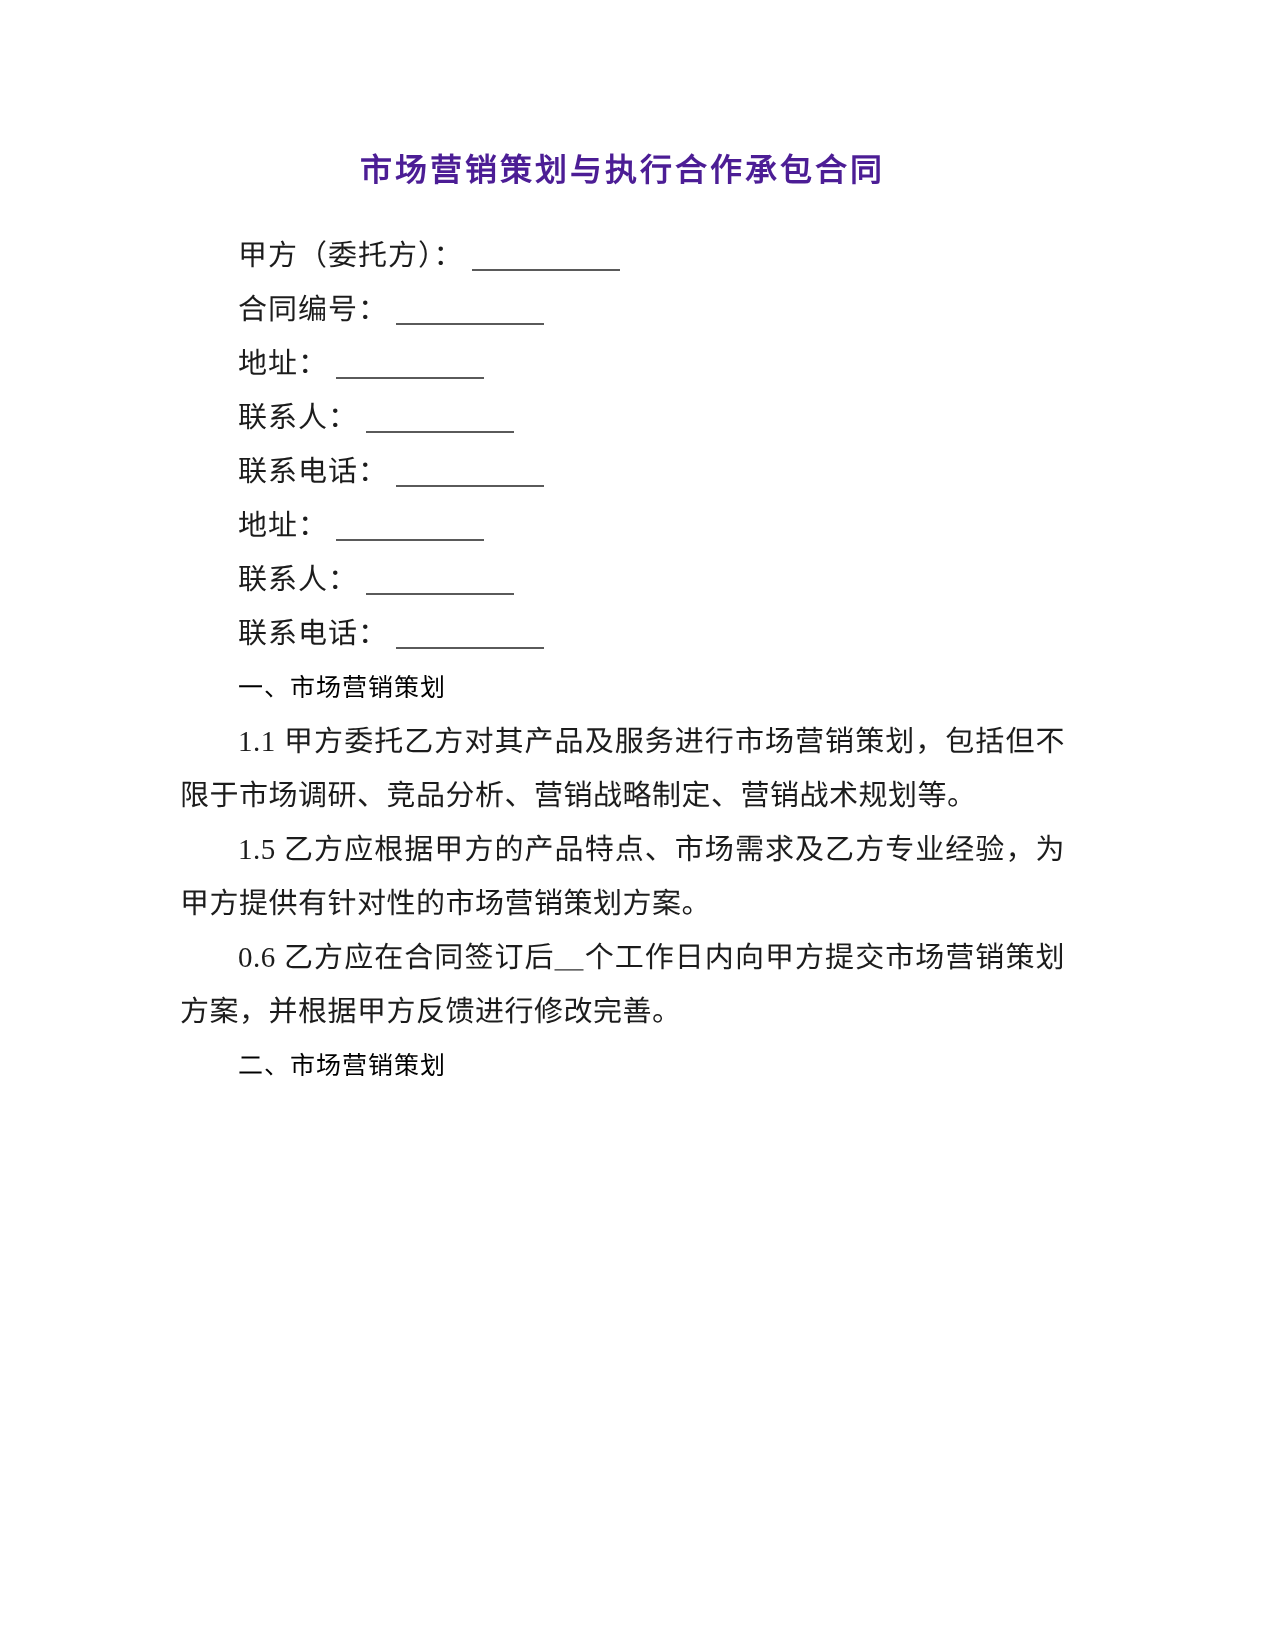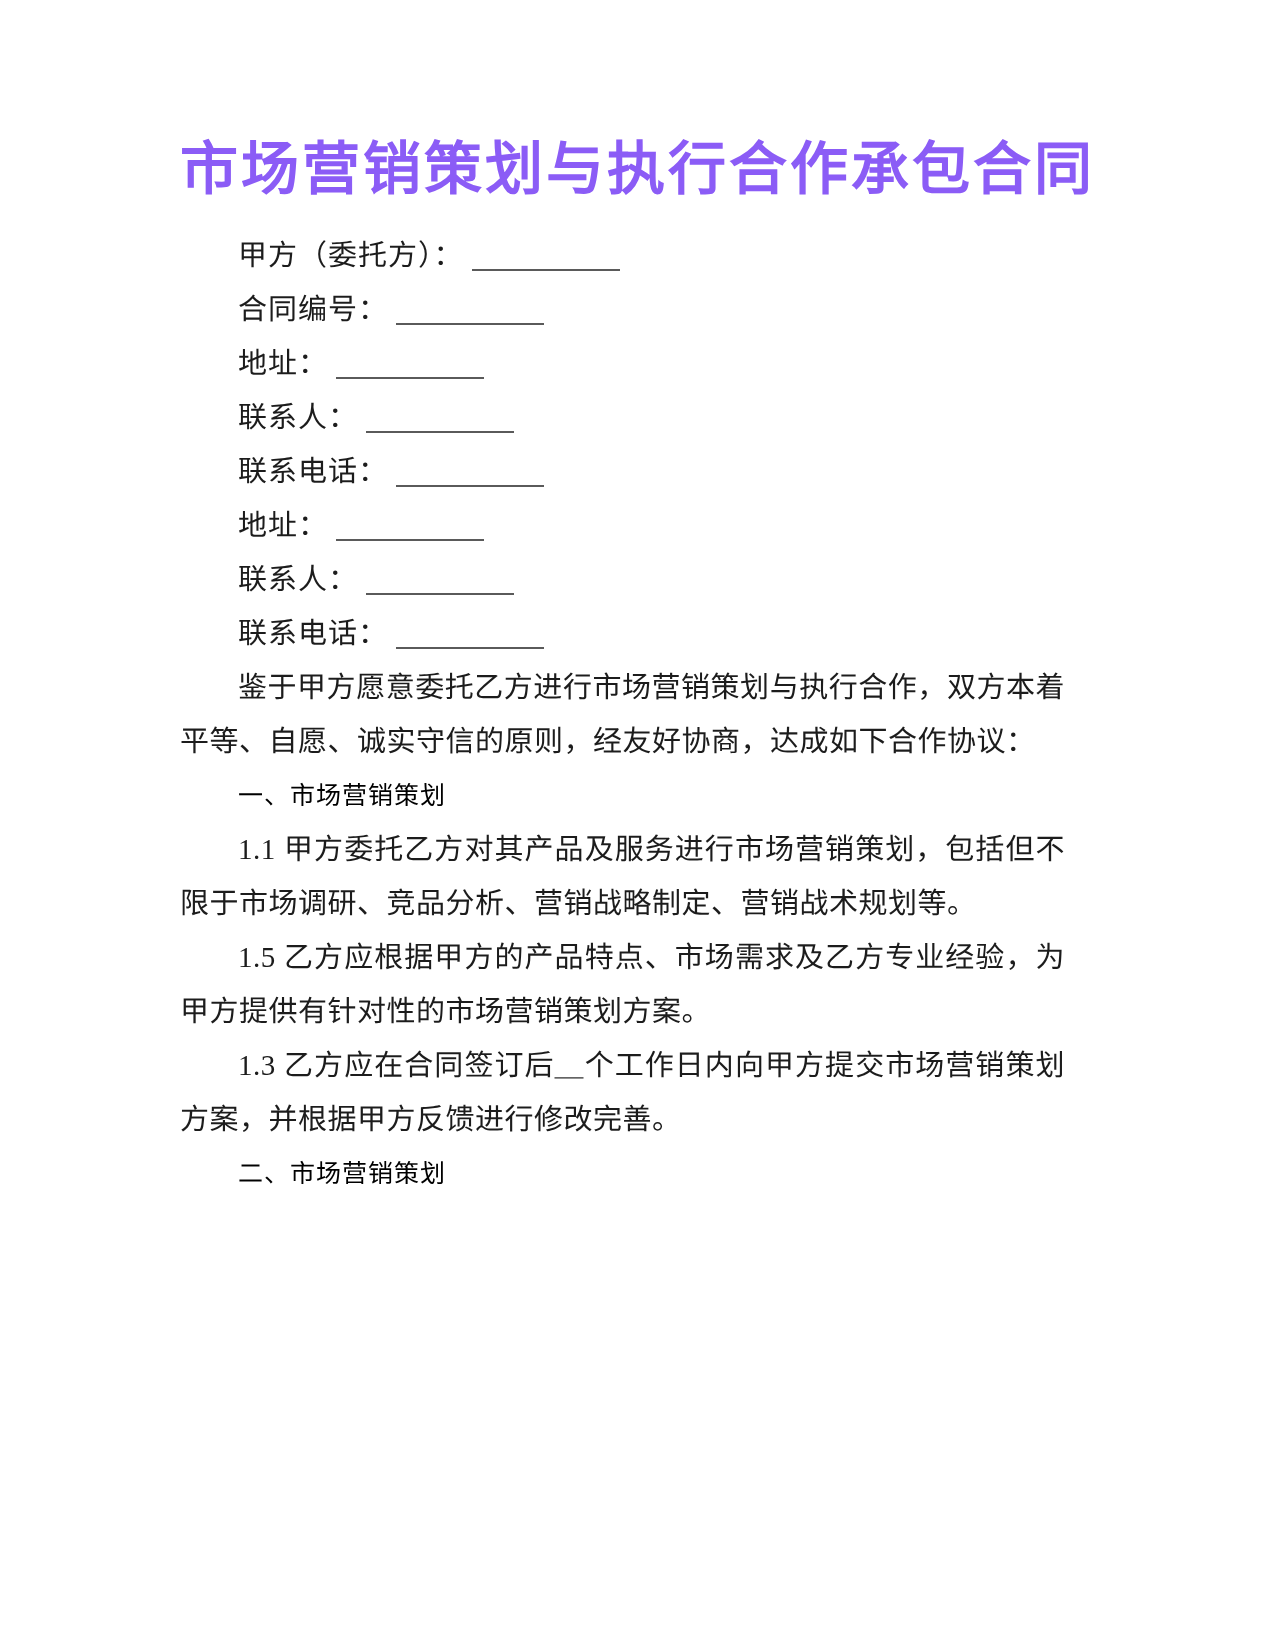--- a/index.html
+++ b/index.html
@@ -15,27 +15,27 @@
     font-family: "Liberation Serif", "DejaVu Serif", serif;
     color: #1c1c1c;
   }
   .page {
     width: 1275px;
     height: 1650px;
     padding: 0 210px 0 180px;
   }
   .doc-title {
     margin: 138px 0 26px 0;
-    font-size: 58px;
+    font-size: 32px;
     line-height: 64px;
     font-weight: bold;
-    text-align: right;
+    text-align: center;
     letter-spacing: 3px;
     white-space: nowrap;
-    color: #8b5cf6;
+    color: #4c1d95;
   }
   .field-line {
     font-size: 29px;
     line-height: 54px;
     padding-left: 58px;
     letter-spacing: 1px;
     white-space: nowrap;
   }
   .blank {
     display: inline-block;
@@ -91,26 +91,25 @@
       <span>地址：</span><span class="blank"></span>
     </div>
     <div class="field-line">
       <span>联系人：</span><span class="blank"></span>
     </div>
     <div class="field-line">
       <span>联系电话：</span><span class="blank"></span>
     </div>
   </div>
 
-  <p class="para">鉴于甲方愿意委托乙方进行市场营销策划与执行合作，双方本着平等、自愿、诚实守信的原则，经友好协商，达成如下合作协议：</p>
 
   <h2 class="sec-heading">一、市场营销策划</h2>
 
   <p class="para">1.1 甲方委托乙方对其产品及服务进行市场营销策划，包括但不限于市场调研、竞品分析、营销战略制定、营销战术规划等。</p>
 
   <p class="para">1.5 乙方应根据甲方的产品特点、市场需求及乙方专业经验，为甲方提供有针对性的市场营销策划方案。</p>
 
-  <p class="para">1.3 乙方应在合同签订后＿个工作日内向甲方提交市场营销策划方案，并根据甲方反馈进行修改完善。</p>
+  <p class="para">0.6 乙方应在合同签订后＿个工作日内向甲方提交市场营销策划方案，并根据甲方反馈进行修改完善。</p>
 
   <h2 class="sec-heading">二、市场营销策划</h2>
 
 
 </div>
 
 </body></html>

